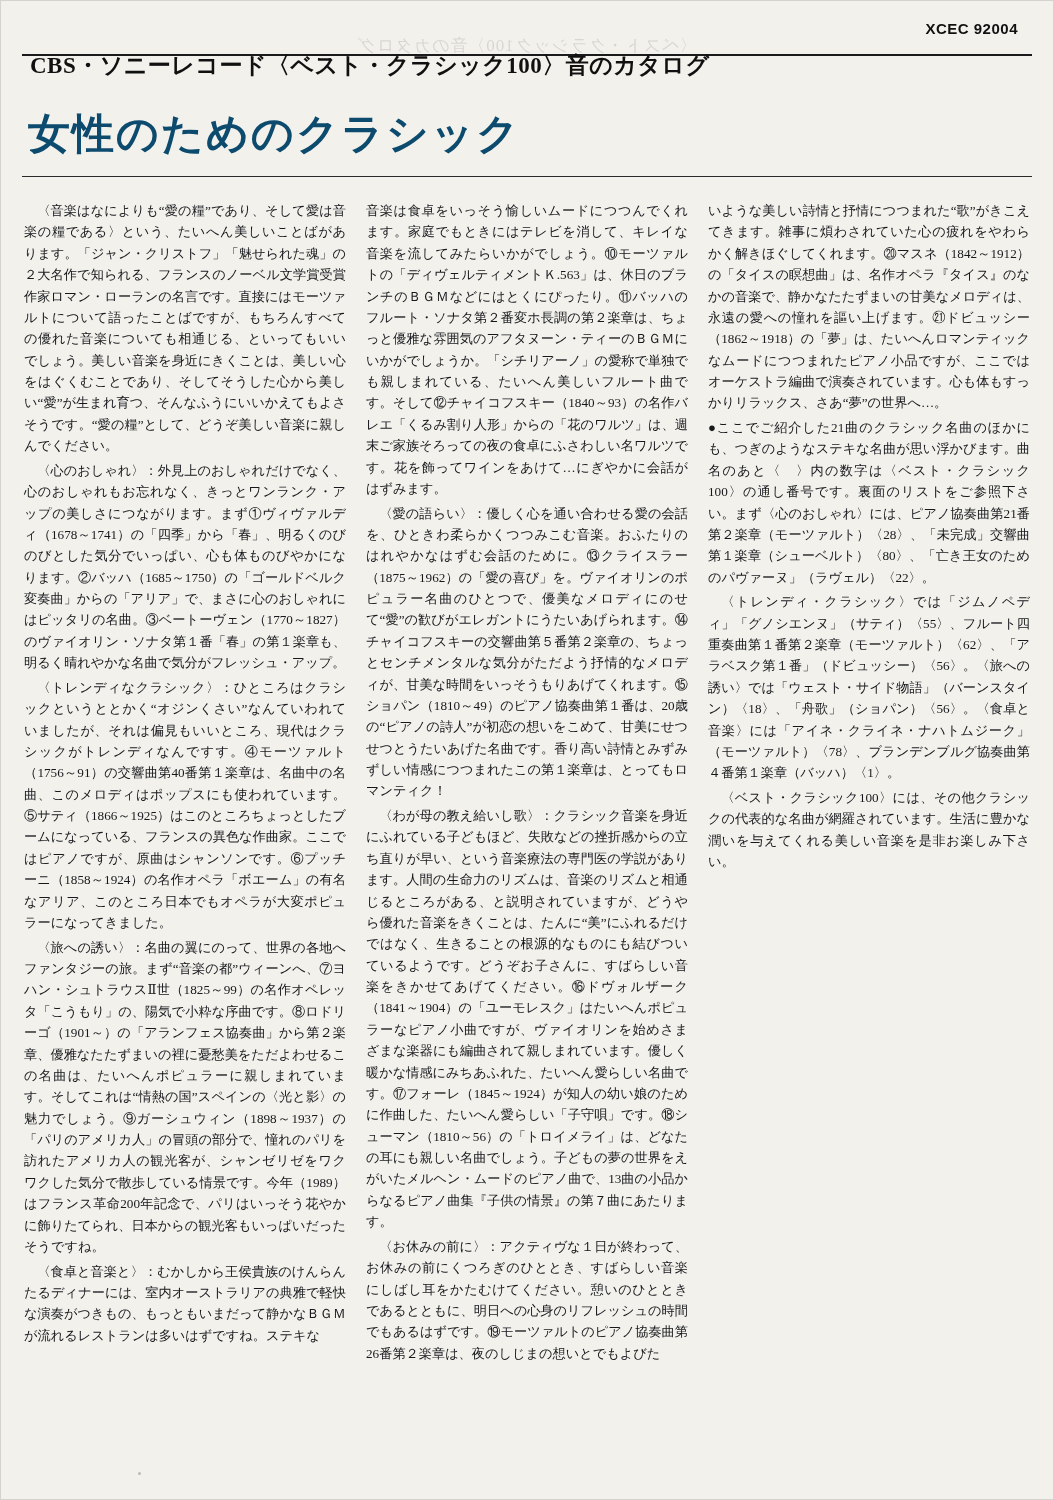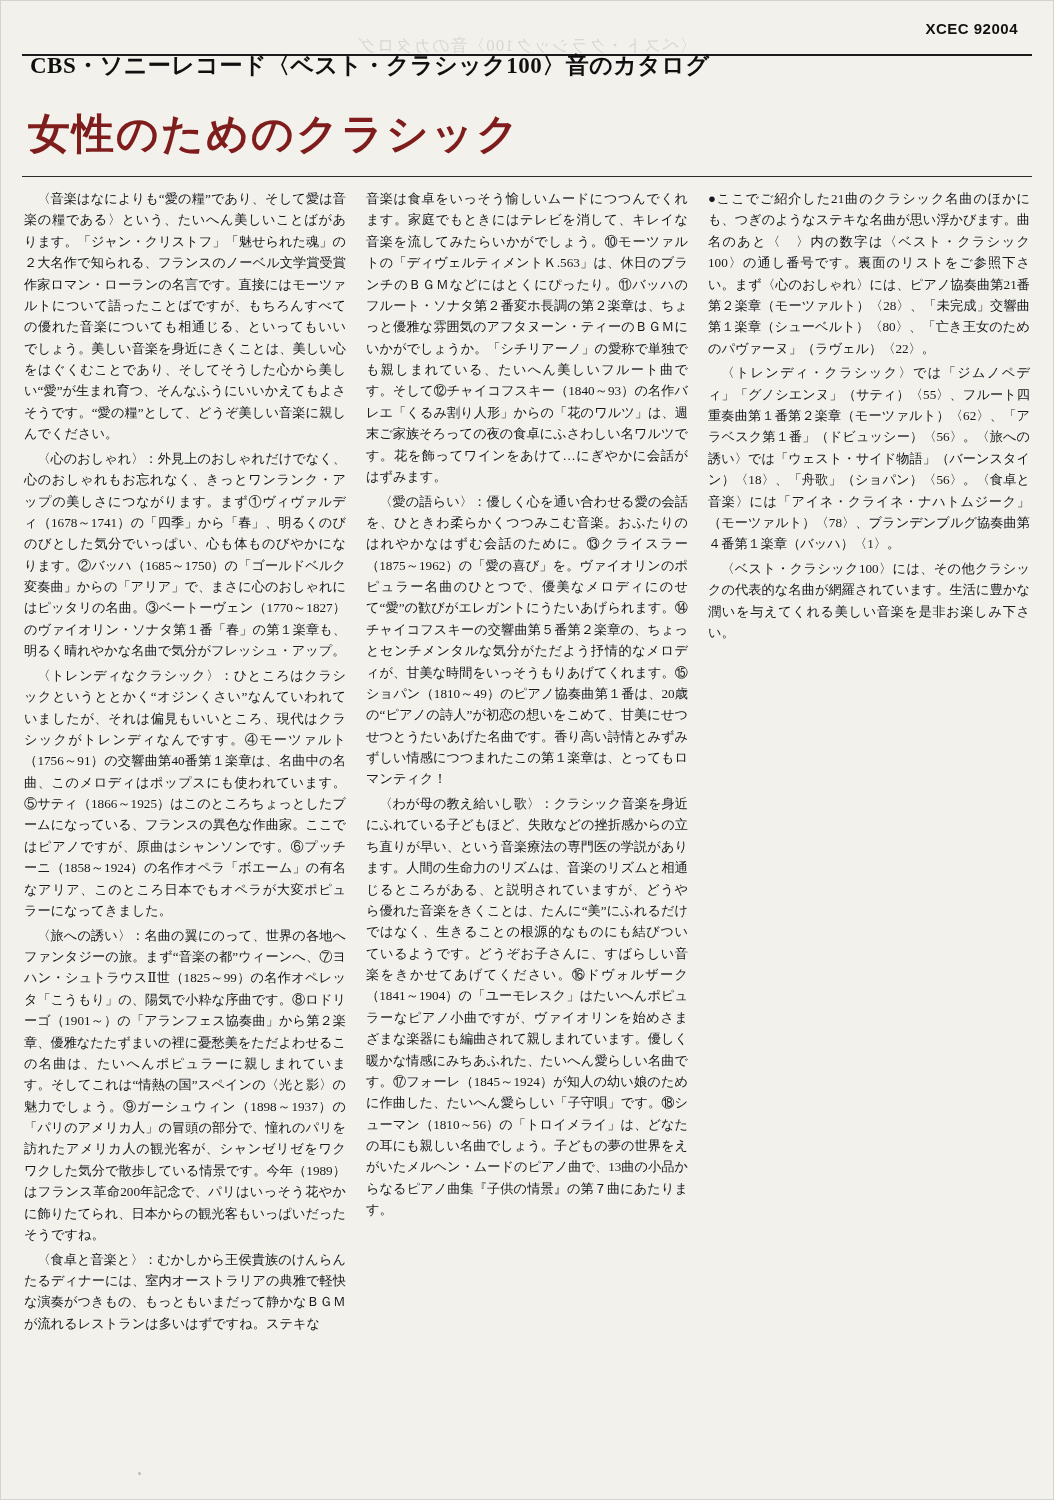--- a/index.html
+++ b/index.html
@@ -61,34 +61,34 @@
     color: #101010;
     white-space: nowrap;
   }
   .main-title {
     position: absolute;
     top: 106px;
     left: 28px;
     font-size: 42px;
     font-weight: bold;
     letter-spacing: 2px;
-    color: #7f1d1d;
+    color: #0c4a6e;
     white-space: nowrap;
   }
   .rule-mid {
     position: absolute;
     top: 176px;
     left: 22px;
     width: 1010px;
     height: 1px;
     background: #2a2a2a;
   }
   .columns {
     position: absolute;
-    top: 188px;
+    top: 200px;
     left: 24px;
     width: 1006px;
     display: flex;
     gap: 20px;
   }
   .col {
     width: 322px;
     font-size: 13.2px;
     line-height: 1.62;
     text-align: justify;
@@ -143,23 +143,25 @@
       <p>〈心のおしゃれ〉：外見上のおしゃれだけでなく、心のおしゃれもお忘れなく、きっとワンランク・アップの美しさにつながります。まず①ヴィヴァルディ（1678～1741）の「四季」から「春」、明るくのびのびとした気分でいっぱい、心も体ものびやかになります。②バッハ（1685～1750）の「ゴールドベルク変奏曲」からの「アリア」で、まさに心のおしゃれにはピッタリの名曲。③ベートーヴェン（1770～1827）のヴァイオリン・ソナタ第１番「春」の第１楽章も、明るく晴れやかな名曲で気分がフレッシュ・アップ。</p>
       <p>〈トレンディなクラシック〉：ひところはクラシックというととかく“オジンくさい”なんていわれていましたが、それは偏見もいいところ、現代はクラシックがトレンディなんですす。④モーツァルト（1756～91）の交響曲第40番第１楽章は、名曲中の名曲、このメロディはポップスにも使われています。⑤サティ（1866～1925）はこのところちょっとしたブームになっている、フランスの異色な作曲家。ここではピアノですが、原曲はシャンソンです。⑥プッチーニ（1858～1924）の名作オペラ「ボエーム」の有名なアリア、このところ日本でもオペラが大変ポピュラーになってきました。</p>
       <p>〈旅への誘い〉：名曲の翼にのって、世界の各地へファンタジーの旅。まず“音楽の都”ウィーンへ、⑦ヨハン・シュトラウスⅡ世（1825～99）の名作オペレッタ「こうもり」の、陽気で小粋な序曲です。⑧ロドリーゴ（1901～）の「アランフェス協奏曲」から第２楽章、優雅なたたずまいの裡に憂愁美をただよわせるこの名曲は、たいへんポピュラーに親しまれています。そしてこれは“情熱の国”スペインの〈光と影〉の魅力でしょう。⑨ガーシュウィン（1898～1937）の「パリのアメリカ人」の冒頭の部分で、憧れのパリを訪れたアメリカ人の観光客が、シャンゼリゼをワクワクした気分で散歩している情景です。今年（1989）はフランス革命200年記念で、パリはいっそう花やかに飾りたてられ、日本からの観光客もいっぱいだったそうですね。</p>
       <p>〈食卓と音楽と〉：むかしから王侯貴族のけんらんたるディナーには、室内オーストラリアの典雅で軽快な演奏がつきもの、もっともいまだって静かなＢＧＭが流れるレストランは多いはずですね。ステキな</p>
     </div>
 
     <div class="col">
       <p class="noindent">音楽は食卓をいっそう愉しいムードにつつんでくれます。家庭でもときにはテレビを消して、キレイな音楽を流してみたらいかがでしょう。⑩モーツァルトの「ディヴェルティメントＫ.563」は、休日のブランチのＢＧＭなどにはとくにぴったり。⑪バッハのフルート・ソナタ第２番変ホ長調の第２楽章は、ちょっと優雅な雰囲気のアフタヌーン・ティーのＢＧＭにいかがでしょうか。「シチリアーノ」の愛称で単独でも親しまれている、たいへん美しいフルート曲です。そして⑫チャイコフスキー（1840～93）の名作バレエ「くるみ割り人形」からの「花のワルツ」は、週末ご家族そろっての夜の食卓にふさわしい名ワルツです。花を飾ってワインをあけて…にぎやかに会話がはずみます。</p>
       <p>〈愛の語らい〉：優しく心を通い合わせる愛の会話を、ひときわ柔らかくつつみこむ音楽。おふたりのはれやかなはずむ会話のために。⑬クライスラー（1875～1962）の「愛の喜び」を。ヴァイオリンのポピュラー名曲のひとつで、優美なメロディにのせて“愛”の歓びがエレガントにうたいあげられます。⑭チャイコフスキーの交響曲第５番第２楽章の、ちょっとセンチメンタルな気分がただよう抒情的なメロディが、甘美な時間をいっそうもりあげてくれます。⑮ショパン（1810～49）のピアノ協奏曲第１番は、20歳の“ピアノの詩人”が初恋の想いをこめて、甘美にせつせつとうたいあげた名曲です。香り高い詩情とみずみずしい情感につつまれたこの第１楽章は、とってもロマンティク！</p>
       <p>〈わが母の教え給いし歌〉：クラシック音楽を身近にふれている子どもほど、失敗などの挫折感からの立ち直りが早い、という音楽療法の専門医の学説があります。人間の生命力のリズムは、音楽のリズムと相通じるところがある、と説明されていますが、どうやら優れた音楽をきくことは、たんに“美”にふれるだけではなく、生きることの根源的なものにも結びついているようです。どうぞお子さんに、すばらしい音楽をきかせてあげてください。⑯ドヴォルザーク（1841～1904）の「ユーモレスク」はたいへんポピュラーなピアノ小曲ですが、ヴァイオリンを始めさまざまな楽器にも編曲されて親しまれています。優しく暖かな情感にみちあふれた、たいへん愛らしい名曲です。⑰フォーレ（1845～1924）が知人の幼い娘のために作曲した、たいへん愛らしい「子守唄」です。⑱シューマン（1810～56）の「トロイメライ」は、どなたの耳にも親しい名曲でしょう。子どもの夢の世界をえがいたメルヘン・ムードのピアノ曲で、13曲の小品からなるピアノ曲集『子供の情景』の第７曲にあたります。</p>
+      <p>〈お休みの前に〉：アクティヴな１日が終わって、お休みの前にくつろぎのひととき、すばらしい音楽にしばし耳をかたむけてください。憩いのひとときであるとともに、明日への心身のリフレッシュの時間でもあるはずです。⑲モーツァルトのピアノ協奏曲第26番第２楽章は、夜のしじまの想いとでもよびた</p>
     </div>
 
     <div class="col">
+      <p class="noindent">いような美しい詩情と抒情につつまれた“歌”がきこえてきます。雑事に煩わされていた心の疲れをやわらかく解きほぐしてくれます。⑳マスネ（1842～1912）の「タイスの瞑想曲」は、名作オペラ『タイス』のなかの音楽で、静かなたたずまいの甘美なメロディは、永遠の愛への憧れを謳い上げます。㉑ドビュッシー（1862～1918）の「夢」は、たいへんロマンティックなムードにつつまれたピアノ小品ですが、ここではオーケストラ編曲で演奏されています。心も体もすっかりリラックス、さあ“夢”の世界へ…。</p>
       <p class="noindent">●ここでご紹介した21曲のクラシック名曲のほかにも、つぎのようなステキな名曲が思い浮かびます。曲名のあと〈　〉内の数字は〈ベスト・クラシック100〉の通し番号です。裏面のリストをご参照下さい。まず〈心のおしゃれ〉には、ピアノ協奏曲第21番第２楽章（モーツァルト）〈28〉、「未完成」交響曲第１楽章（シューベルト）〈80〉、「亡き王女のためのパヴァーヌ」（ラヴェル）〈22〉。</p>
       <p>〈トレンディ・クラシック〉では「ジムノペディ」「グノシエンヌ」（サティ）〈55〉、フルート四重奏曲第１番第２楽章（モーツァルト）〈62〉、「アラベスク第１番」（ドビュッシー）〈56〉。〈旅への誘い〉では「ウェスト・サイド物語」（バーンスタイン）〈18〉、「舟歌」（ショパン）〈56〉。〈食卓と音楽〉には「アイネ・クライネ・ナハトムジーク」（モーツァルト）〈78〉、ブランデンブルグ協奏曲第４番第１楽章（バッハ）〈1〉。</p>
       <p>〈ベスト・クラシック100〉には、その他クラシックの代表的な名曲が網羅されています。生活に豊かな潤いを与えてくれる美しい音楽を是非お楽しみ下さい。</p>
     </div>
 
   </div>
 
   <div class="speck" style="left:138px; top:1472px;"></div>
   <div class="page-edge"></div>
 </div>

